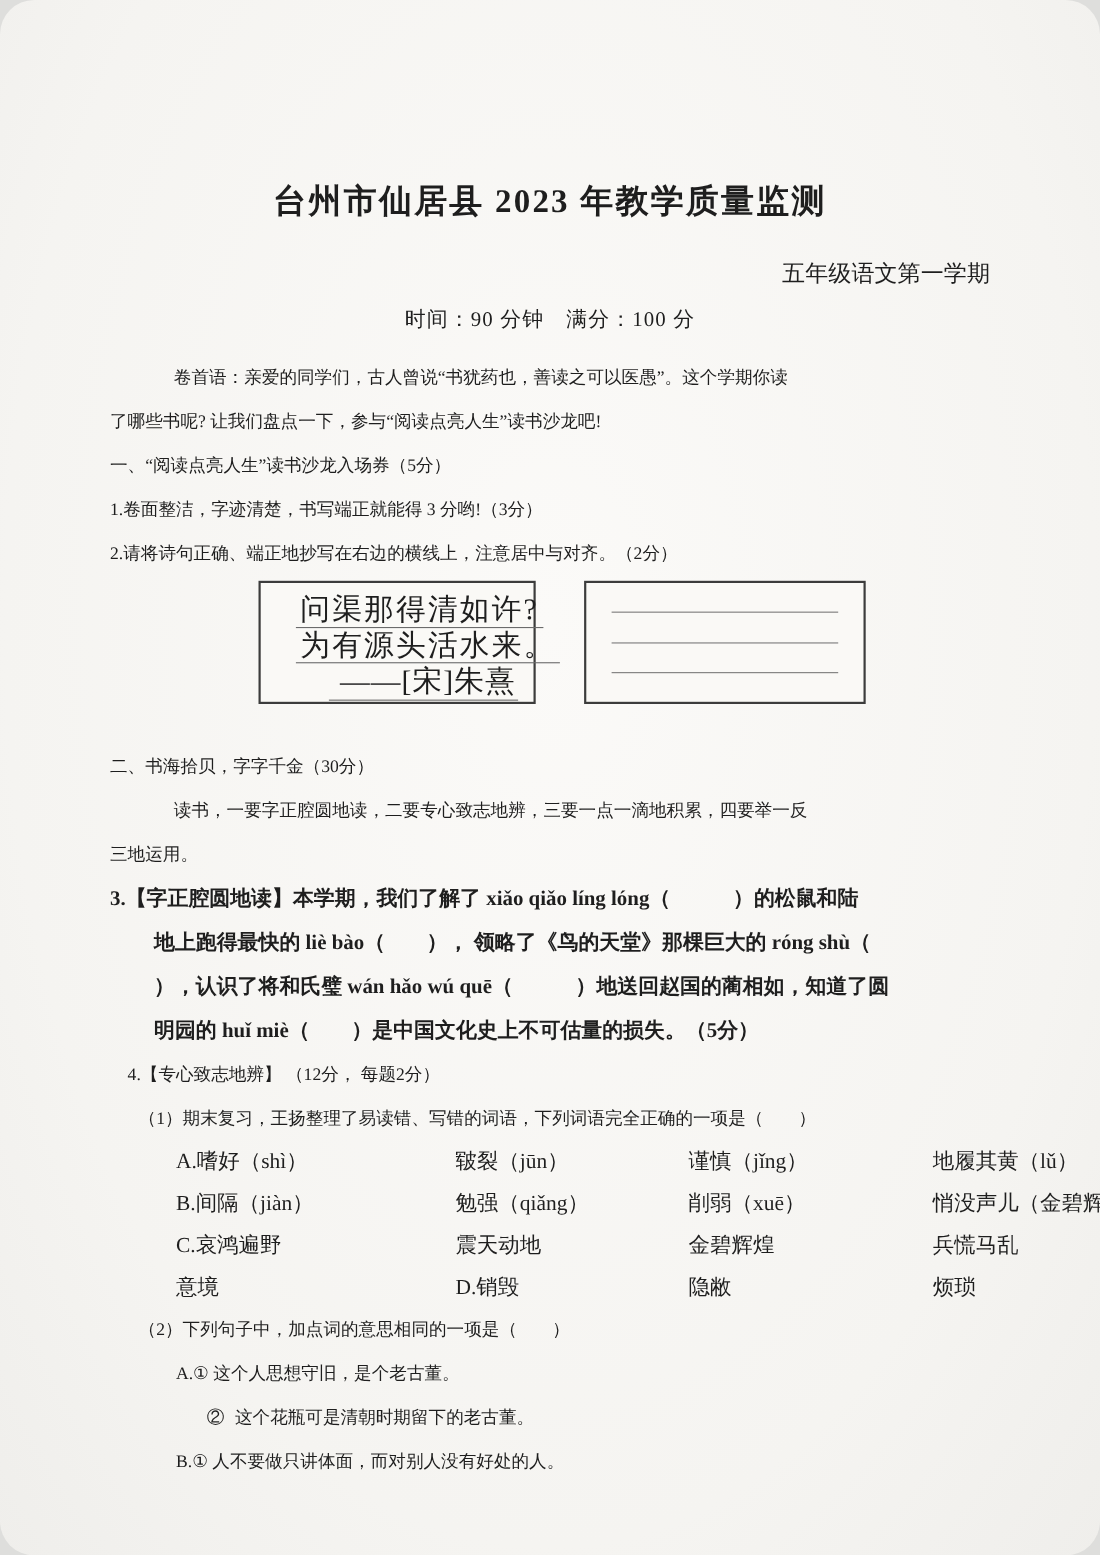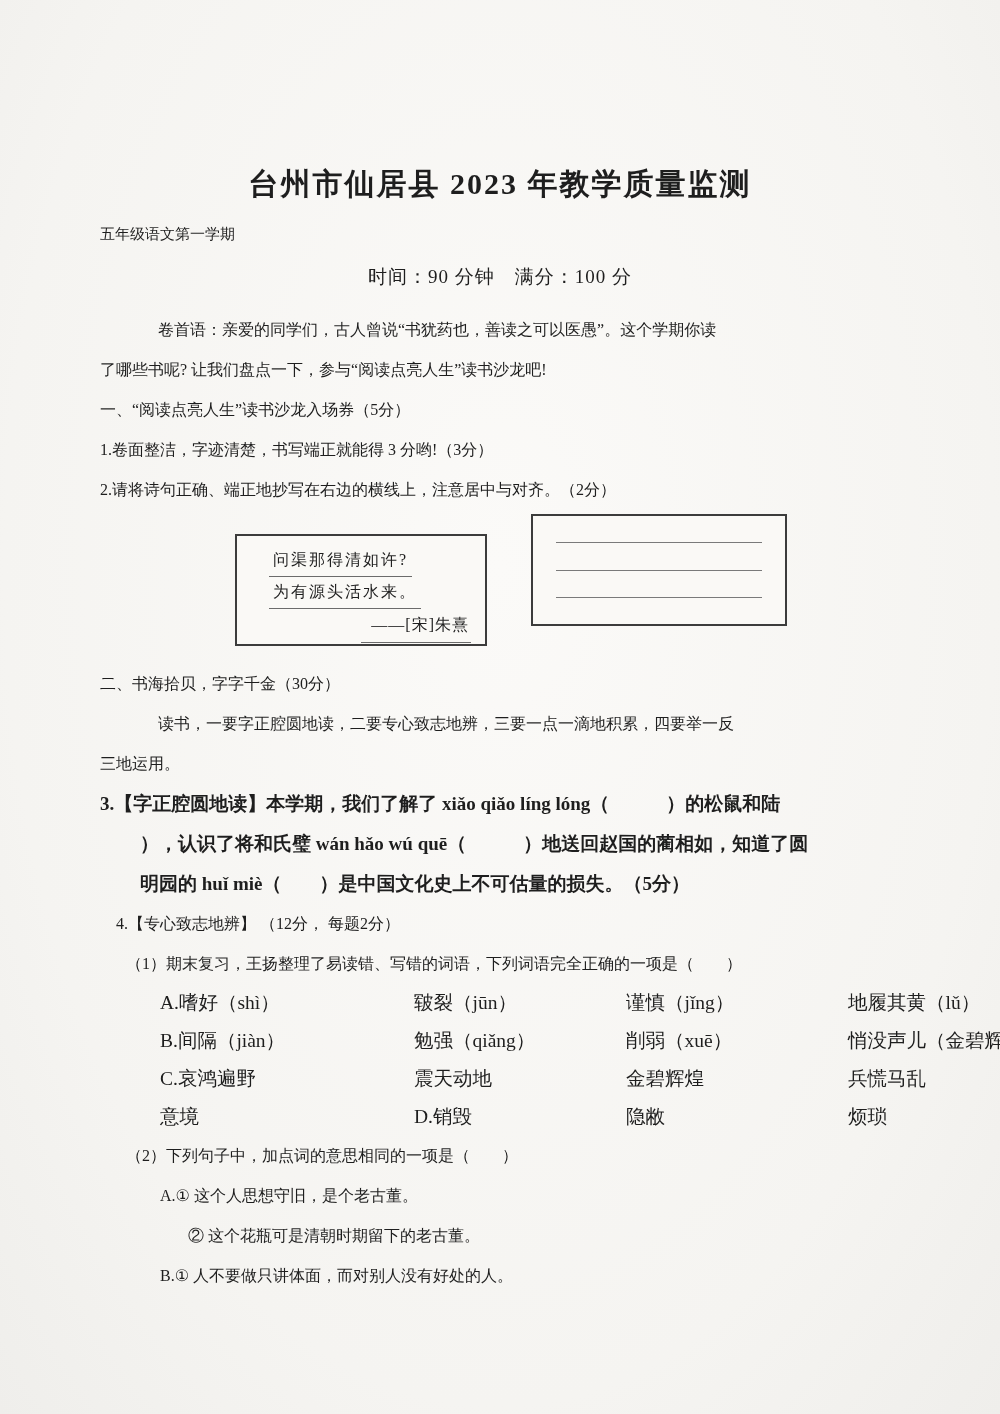--- a/index.html
+++ b/index.html
@@ -7,52 +7,53 @@
     position:relative;
     width:1000px;height:1414px;
     margin:0 auto;
     background:#f7f6f3;
     background-image:radial-gradient(ellipse at 50% 40%, #fbfaf8 0%, #f5f4f1 70%, #efeeeb 100%);
     color:#1e1e1e;
     font-family:"Liberation Serif","DejaVu Serif",serif;
     box-sizing:border-box;
     padding:166px 100px 40px 100px;
     overflow:hidden;
+    border-radius:31px;
   }
   .title{margin:0;text-align:center;font-size:30px;font-weight:700;letter-spacing:2px;line-height:36px;}
-  .subtitle{text-align:left;font-size:15px;margin-top:19px;line-height:26px;}
+  .subtitle{text-align:right;font-size:21px;margin-top:33px;line-height:26px;}
   .meta{text-align:center;font-size:19px;margin-top:17px;line-height:26px;letter-spacing:1px;}
   .line{margin:0;font-size:16px;line-height:40px;white-space:nowrap;}
   .tight{font-size:19px;font-weight:bold;}
   .indent{text-indent:58px;}
   .cont{padding-left:40px;}
   .qhead{padding-left:16px;}
   .stem{padding-left:26px;}
   .first-gap{margin-top:20px;}
   
   .copy-area{display:flex;margin-left:135px;margin-top:4px;height:114px;}
   .poem-box{
     width:252px;height:112px;border:2px solid #3c3c3c;box-sizing:border-box;
-    padding:9px 14px 4px 14px;font-size:16px;background:#faf9f6;margin-top:20px;
+    padding:9px 14px 4px 14px;font-size:27px;background:#faf9f6;
   }
   .poem-line{line-height:30px;white-space:nowrap;}
   .poem-line > span{display:inline-block;border-bottom:1px solid #6b6b6b;padding:0 4px 1px 4px;margin-left:18px;letter-spacing:2px;}
   .poem-attr{text-align:right;line-height:32px;white-space:nowrap;}
   .poem-attr > span{display:inline-block;border-bottom:1px solid #6b6b6b;padding:0 2px 1px 10px;letter-spacing:1px;}
   .write-box{
     width:256px;height:112px;border:2px solid #3c3c3c;box-sizing:border-box;
     margin-left:44px;background:#faf9f6;
     display:flex;flex-direction:column;justify-content:space-evenly;align-items:center;
   }
   .write-line{width:206px;height:0;border-bottom:1.5px solid #7a7a7a;}
   .s2head{margin-top:36px;}
   
   .opt-row{display:grid;grid-template-columns:210px 168px 178px auto;padding-left:60px;font-size:19.5px;line-height:38px;white-space:nowrap;gap:44px;}
   .opt-line{padding-left:60px;line-height:40px;}
-  .opt-line-sub{padding-left:88px;line-height:40px;}
+  .opt-line-sub{padding-left:88px;line-height:40px;font-family:Liberation Mono, monospace;}
 </style>
 </head>
 <body>
 
 <div class="page">
 
   <h1 class="title">台州市仙居县 2023 年教学质量监测</h1>
   <div class="subtitle">五年级语文第一学期</div>
   <div class="meta">时间：90 分钟　满分：100 分</div>
 
@@ -80,20 +81,21 @@
       <div class="write-line"></div>
       <div class="write-line"></div>
     </div>
   </div>
 
   <p class="line s2head">二、书海拾贝，字字千金（30分）</p>
   <p class="line indent">读书，一要字正腔圆地读，二要专心致志地辨，三要一点一滴地积累，四要举一反</p>
   <p class="line">三地运用。</p>
 
   <p class="line tight">3.【字正腔圆地读】本学期，我们了解了 xiǎo qiǎo líng lóng（　　　）的松鼠和陆</p>
+  <p class="line tight cont">地上跑得最快的 liè bào（　　）， 领略了《鸟的天堂》那棵巨大的 róng shù（</p>
   <p class="line tight cont">），认识了将和氏璧 wán hǎo wú quē（　　　）地送回赵国的蔺相如，知道了圆</p>
   <p class="line tight cont">明园的 huǐ miè（　　）是中国文化史上不可估量的损失。（5分）</p>
 
   <p class="line qhead">4.【专心致志地辨】 （12分， 每题2分）</p>
 
   <p class="line stem">（1）期末复习，王扬整理了易读错、写错的词语，下列词语完全正确的一项是（　　）</p>
 
   <div class="opt-row">
     <span>A.嗜好（shì）</span>
     <span>皲裂（jūn）</span>

